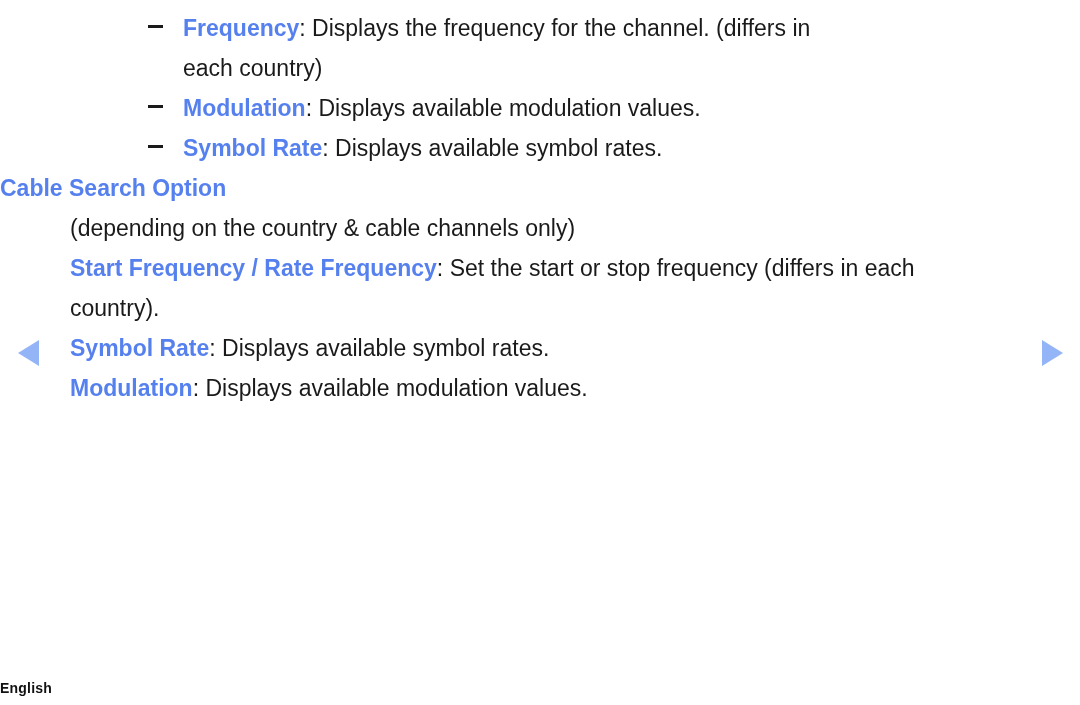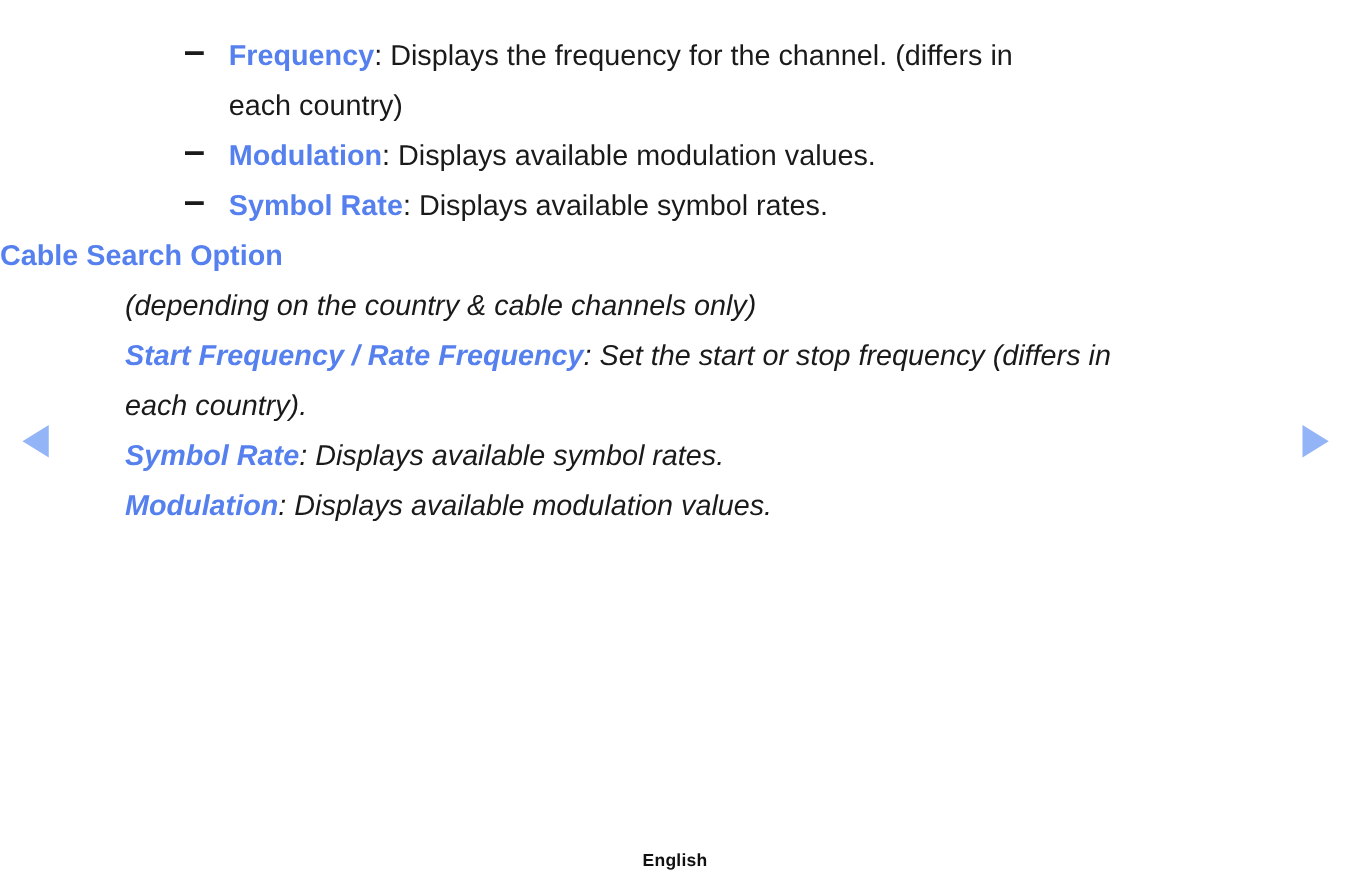--- a/index.html
+++ b/index.html
@@ -39,21 +39,21 @@
     left: 1042px;
     border-left: 21px solid #93b4f7;
   }
 
   
   .content {
     position: absolute;
     left: 0;
     top: 0;
     width: 976px;
-    padding-top: 24px;
+    padding-top: 8px;
     box-sizing: border-box;
   }
 
   .line {
     font-size: 23px;
     line-height: 40px;
     color: #1a1a1a;
     white-space: normal;
   }
 
@@ -82,41 +82,40 @@
     left: -34px;
     top: 14px;
     width: 11px;
     height: 11px;
     border-radius: 50%;
     background: #111111;
   }
 
   
   .para {
-    margin-left: 100px;
+    margin-left: 70px;
     margin-right: 58px;
-    font-style: italic;
   }
 
   .accent {
     color: #5580ee;
     font-weight: bold;
   }
   .accent-head {
     color: #5580ee;
     font-weight: bold;
   }
 
   
   .footer {
     position: absolute;
     left: 0;
     top: 680px;
     width: 1080px;
-    text-align: center;
+    text-align: left;
     font-size: 14px;
     font-weight: bold;
     color: #111111;
     letter-spacing: 0.2px;
   }
 </style>
 </head>
 <body>
 
 <div id="page">

